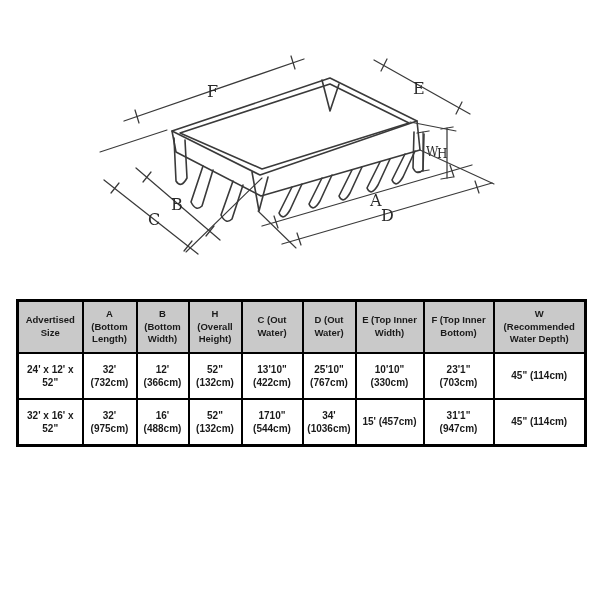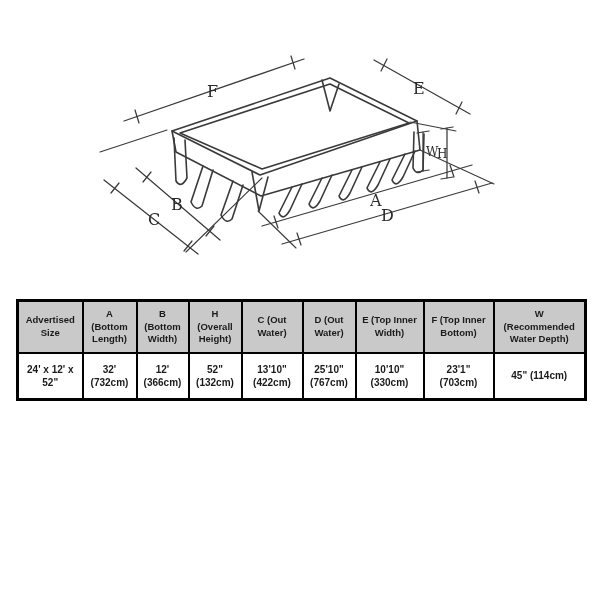--- a/index.html
+++ b/index.html
@@ -153,14 +153,32 @@
       <td>13'10"
 (422cm)</td>
       <td>25'10"
 (767cm)</td>
       <td>10'10"
 (330cm)</td>
       <td>23'1"
 (703cm)</td>
       <td>45" (114cm)</td>
     </tr>
+    <tr>
+      <td>32' x 16' x
+52"</td>
+      <td>32'
+(975cm)</td>
+      <td>16'
+(488cm)</td>
+      <td>52"
+(132cm)</td>
+      <td>1710"
+(544cm)</td>
+      <td>34'
+(1036cm)</td>
+      <td>15' (457cm)</td>
+      <td>31'1"
+(947cm)</td>
+      <td>45" (114cm)</td>
+    </tr>
   </tbody>
 </table>
 
 </body></html>

